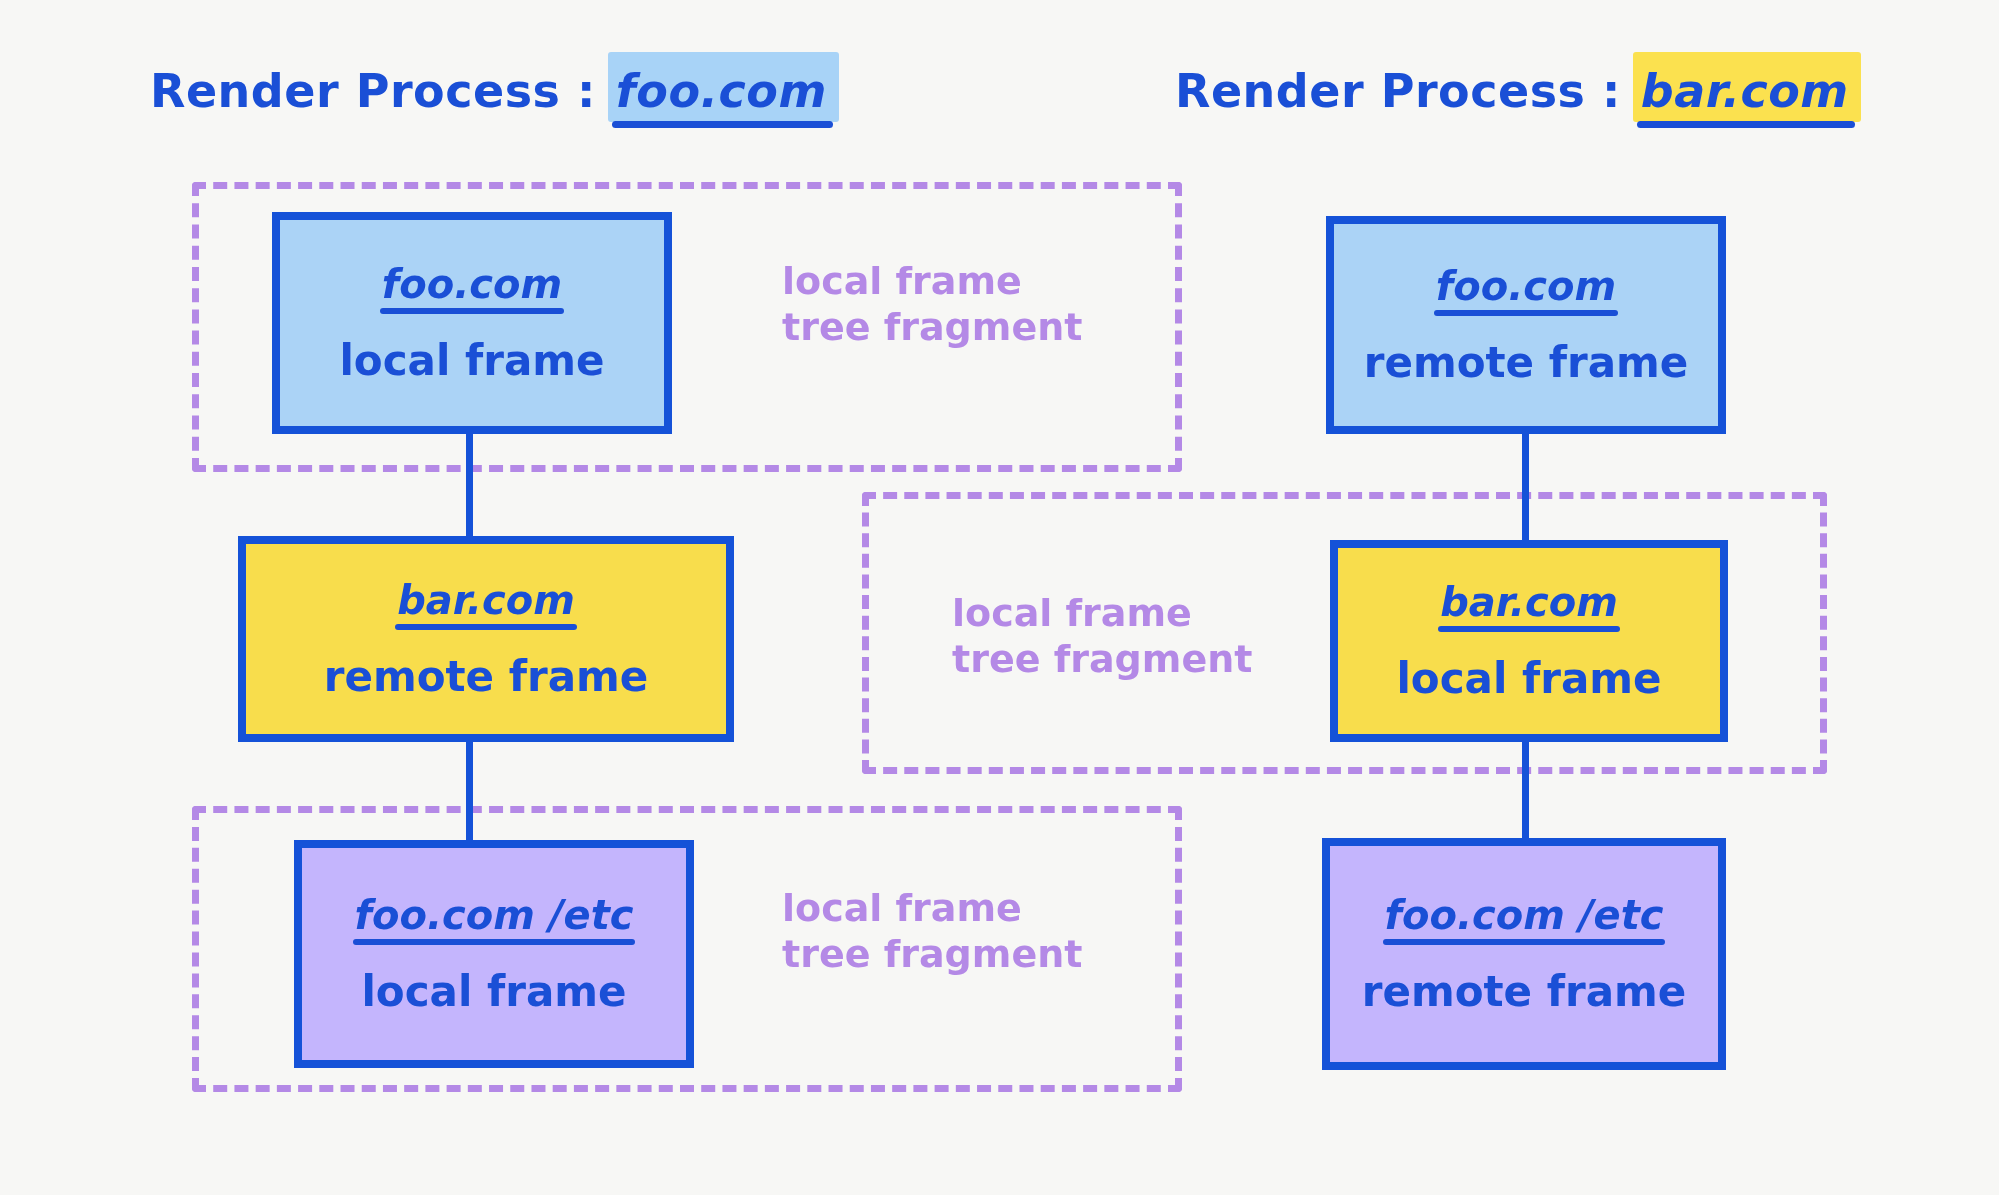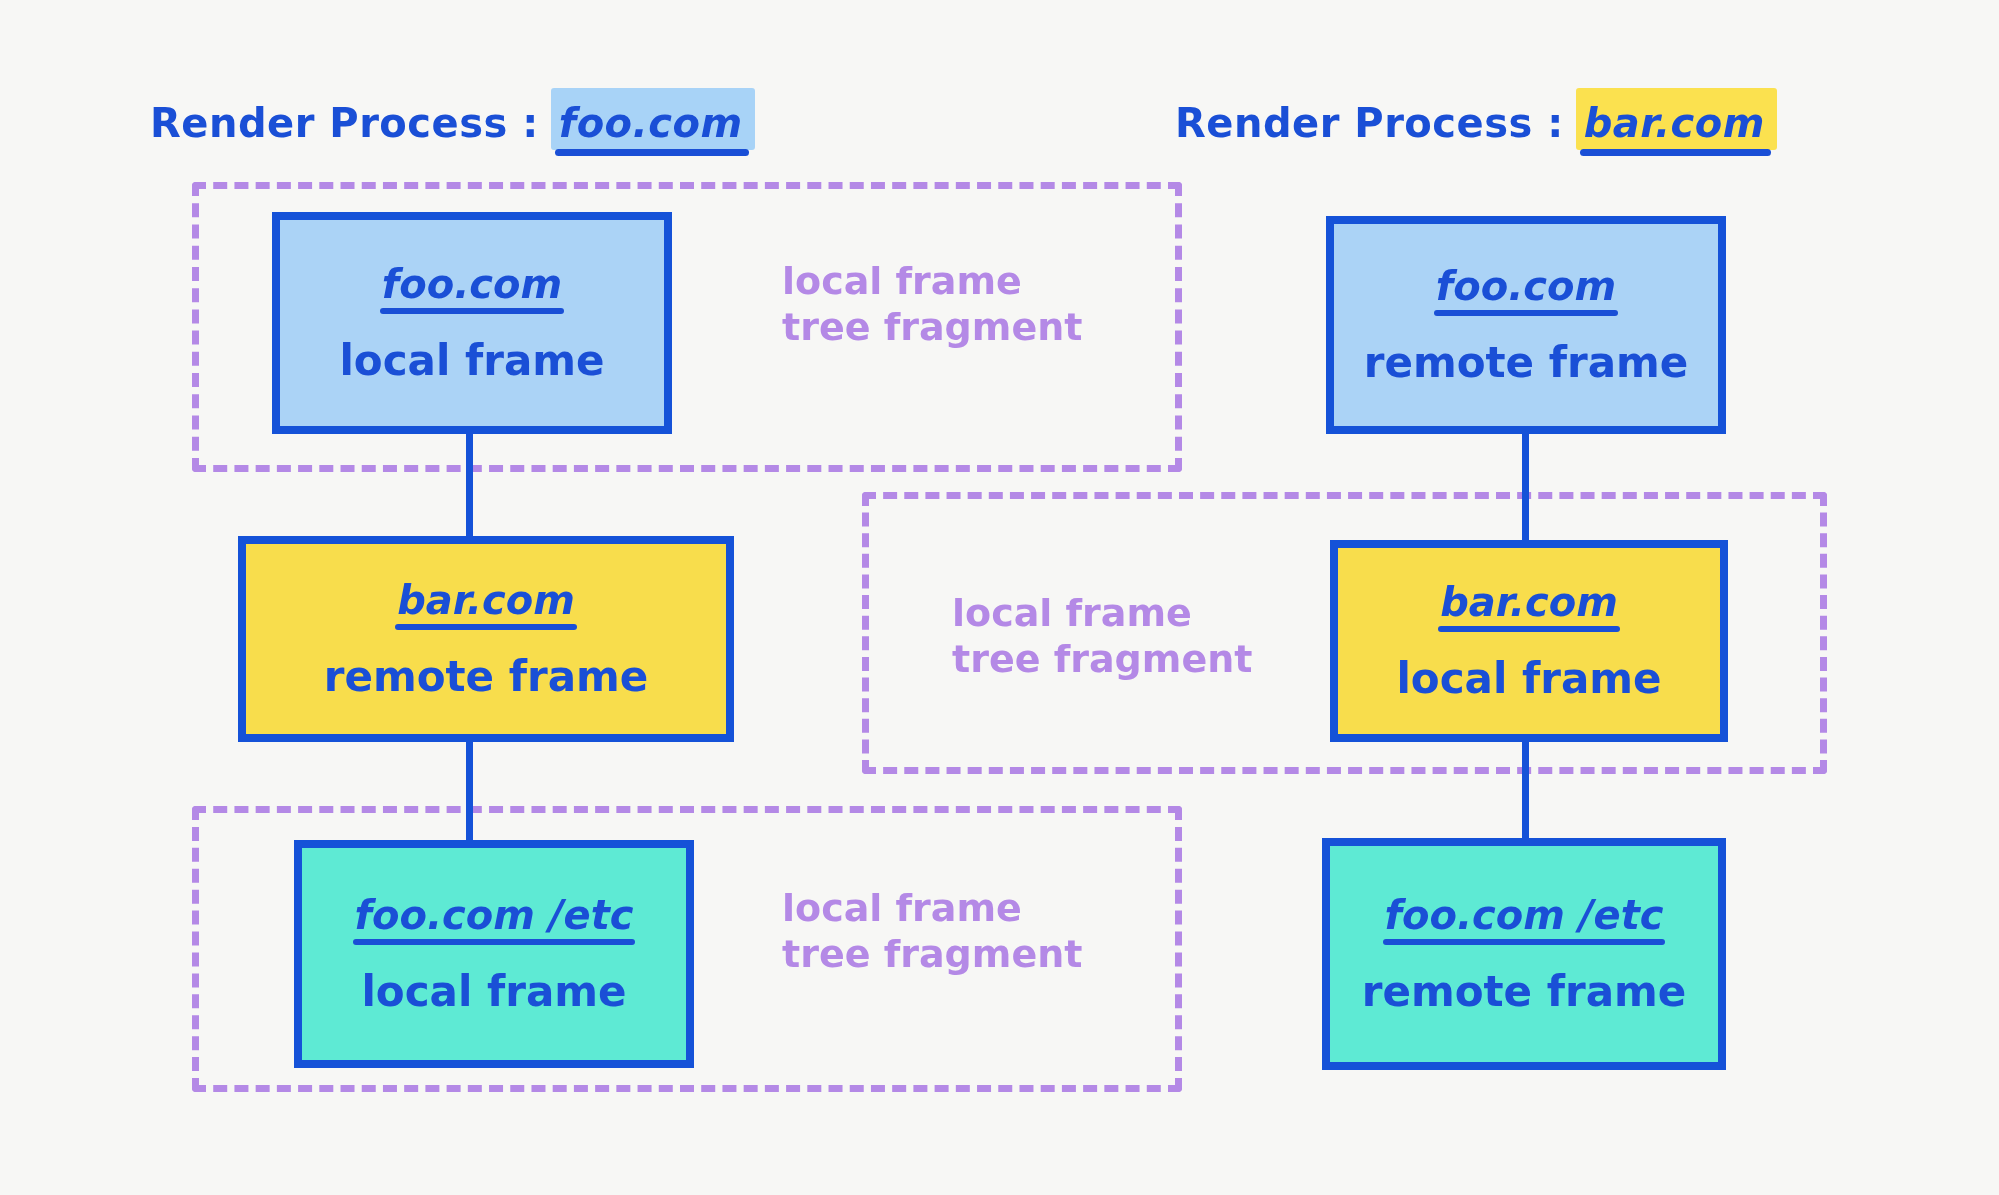--- a/index.html
+++ b/index.html
@@ -9,28 +9,27 @@
     font-family:"DejaVu Sans","Liberation Sans",sans-serif;
     overflow:hidden;
     position:relative;
   }
   .stage{position:absolute;left:0;top:0;width:1999px;height:1195px;}
 
   
   .proc-title{
     position:absolute;
     white-space:nowrap;
-    font-size:40px;
+    font-size:46px;
     font-weight:700;
     color:#1a4fd6;
     letter-spacing:0.5px;
     display:flex;
     align-items:baseline;
     gap:14px;
-    margin-top:36px;
   }
   .proc-title .lbl{font-style:normal;}
   .proc-title .dom{
     position:relative;
     font-style:italic;
     font-weight:700;
     padding:2px 8px 2px 6px;
     z-index:1;
   }
   .proc-title .dom::before{
@@ -90,21 +89,21 @@
   }
   .fbox .kind{
     margin-top:30px;
     font-size:42px;
     font-weight:700;
     color:#1a4fd6;
     white-space:nowrap;
     line-height:1.05;
   }
   .fill-blue{background:#abd3f6;}
-  .fill-lightblue{background:#5eead4;align-items:center;}
+  .fill-lightblue{background:#c4b5fd;align-items:center;}
   .fill-yellow{background:#f8dd4c;}
 
   
   .conn{
     position:absolute;
     width:7px;
     background:#1552d8;
     z-index:2;
   }
 

